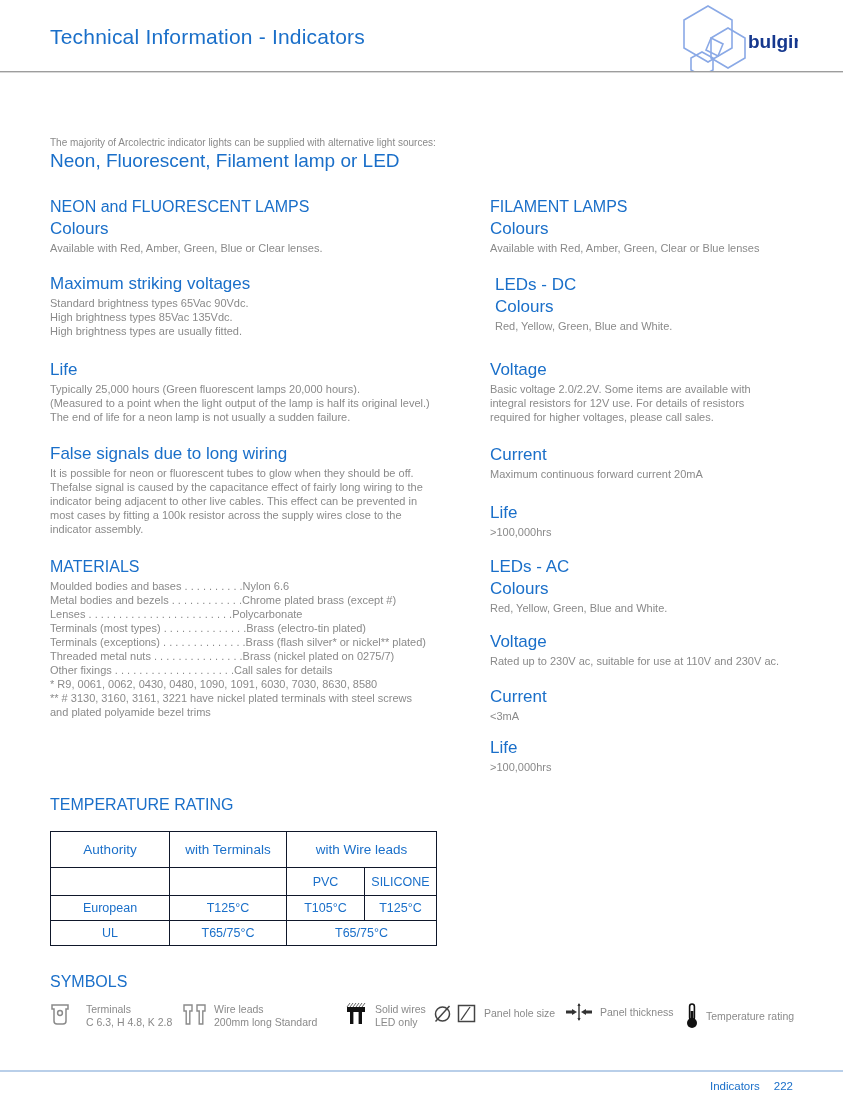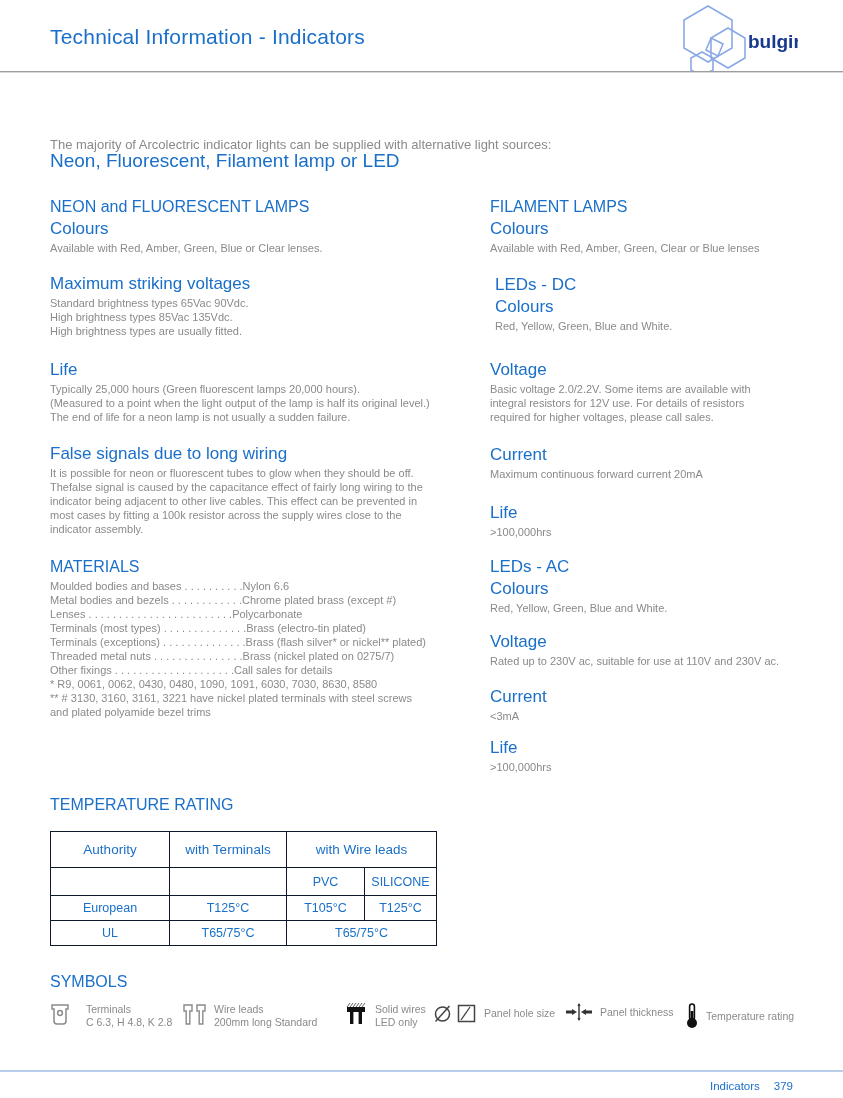--- a/index.html
+++ b/index.html
@@ -7,21 +7,21 @@
   body { font-family:"Liberation Sans","DejaVu Sans",sans-serif; }
   .page { position:relative; width:843px; height:1098px; background:#fff; overflow:hidden; }
 
   .abs { position:absolute; }
 
   .page-title { font-size:21px; color:#1a6fc9; letter-spacing:.2px; }
   .header-rule { left:0; top:71px; width:843px; height:2px; background:#9d9d9d; border-bottom:1px solid #d8d8d8; }
 
   .logo-wrap { left:668px; top:4px; width:130px; height:68px; }
 
-  .intro-lead { font-size:13px; color:#8a8a8a; }
+  .intro-lead { font-size:10px; color:#8a8a8a; }
   .intro-headline { font-size:19px; color:#1a6fc9; }
 
   .h-sec  { font-size:17px; line-height:20px; color:#1a6fc9; font-weight:400; }
   .h-caps { font-size:16px; line-height:20px; color:#1a6fc9; font-weight:400; }
   .h-sub  { font-size:17px; line-height:19px; color:#1a6fc9; font-weight:400; margin-bottom:3px; }
   .bodyl  { font-size:11px; line-height:14px; color:#8a8a8a; }
   .block .h-sec, .block .h-caps { margin-bottom:2px; }
 
   table.temp { border-collapse:collapse; table-layout:fixed; width:386px; }
   table.temp td { border:1px solid #0f172a; color:#1a6fc9; text-align:center; font-size:12.5px; padding:0; }
@@ -272,16 +272,16 @@
         <rect x="4.6" y="8" width="2.8" height="9" fill="#111"></rect>
         <circle cx="6" cy="20" r="5" fill="#111"></circle>
       </svg>
       <div class="sym-text">Temperature rating</div>
     </div>
 
   </div>
 
   <div class="abs footer-rule"></div>
   <div class="abs footer-text">
-    <span>Indicators</span><span class="pg">379</span>
+    <span>Indicators</span><span class="pg">222</span>
   </div>
 
 </div>
 
 </body></html>

